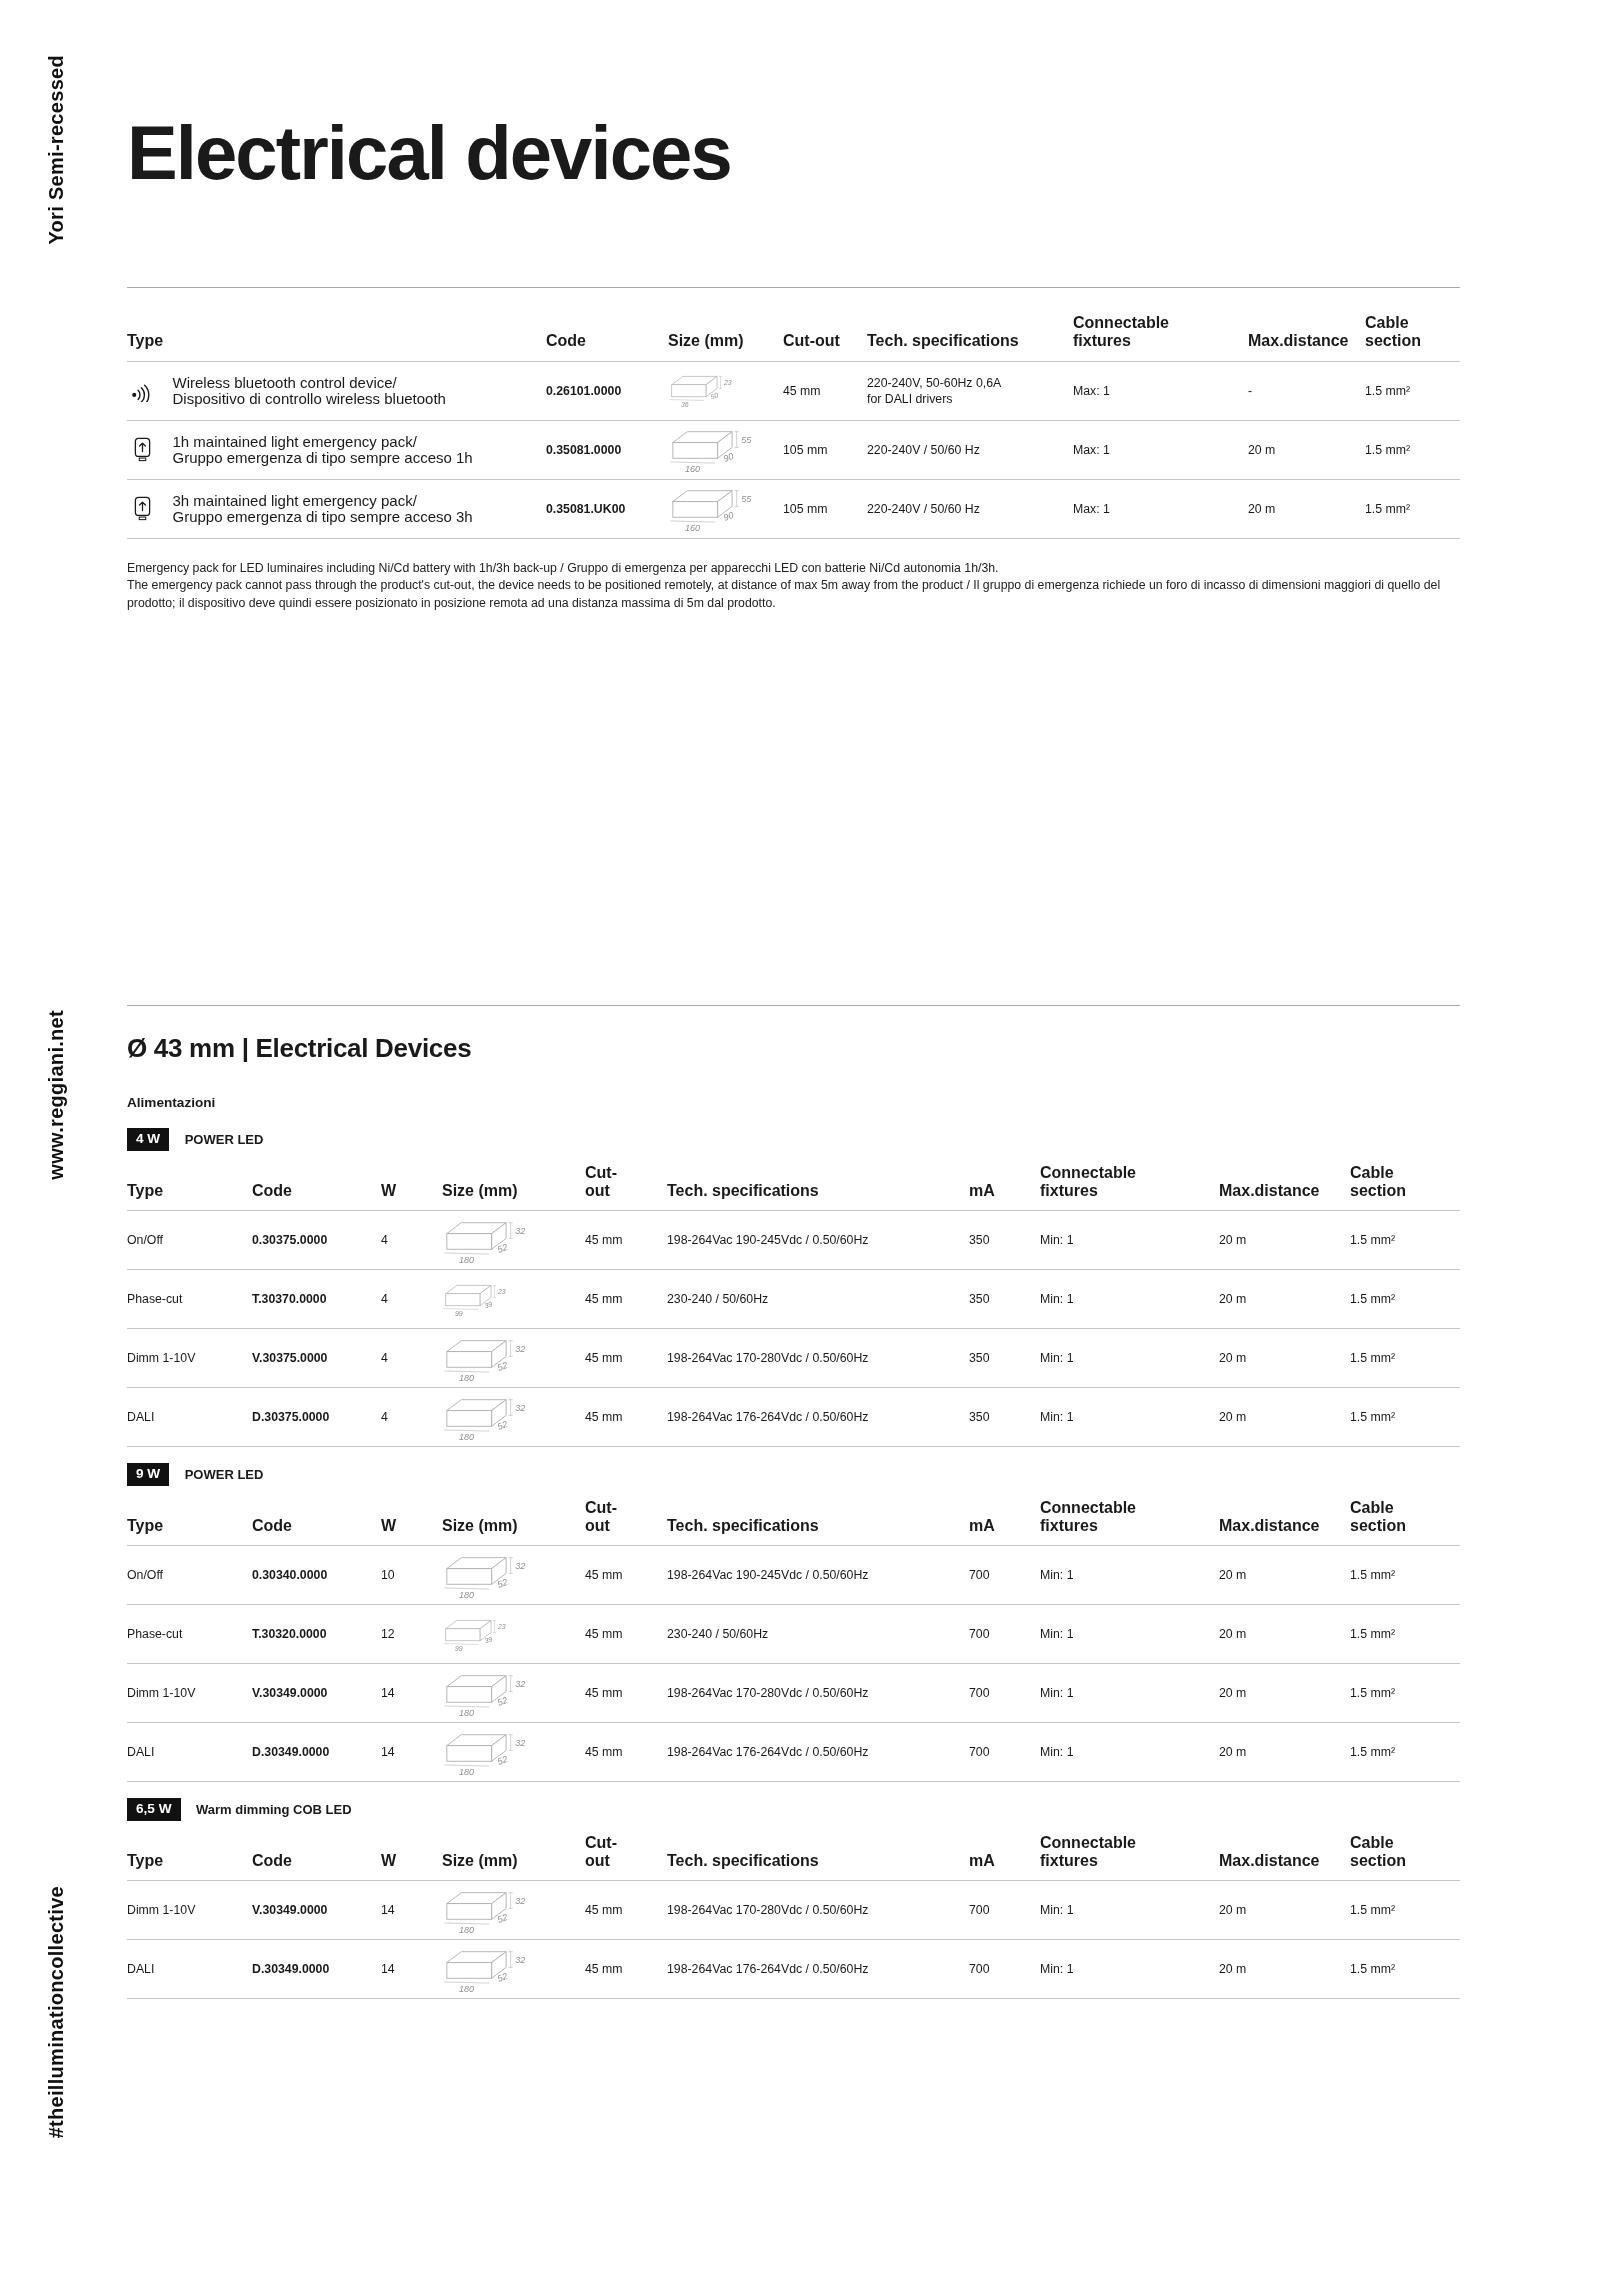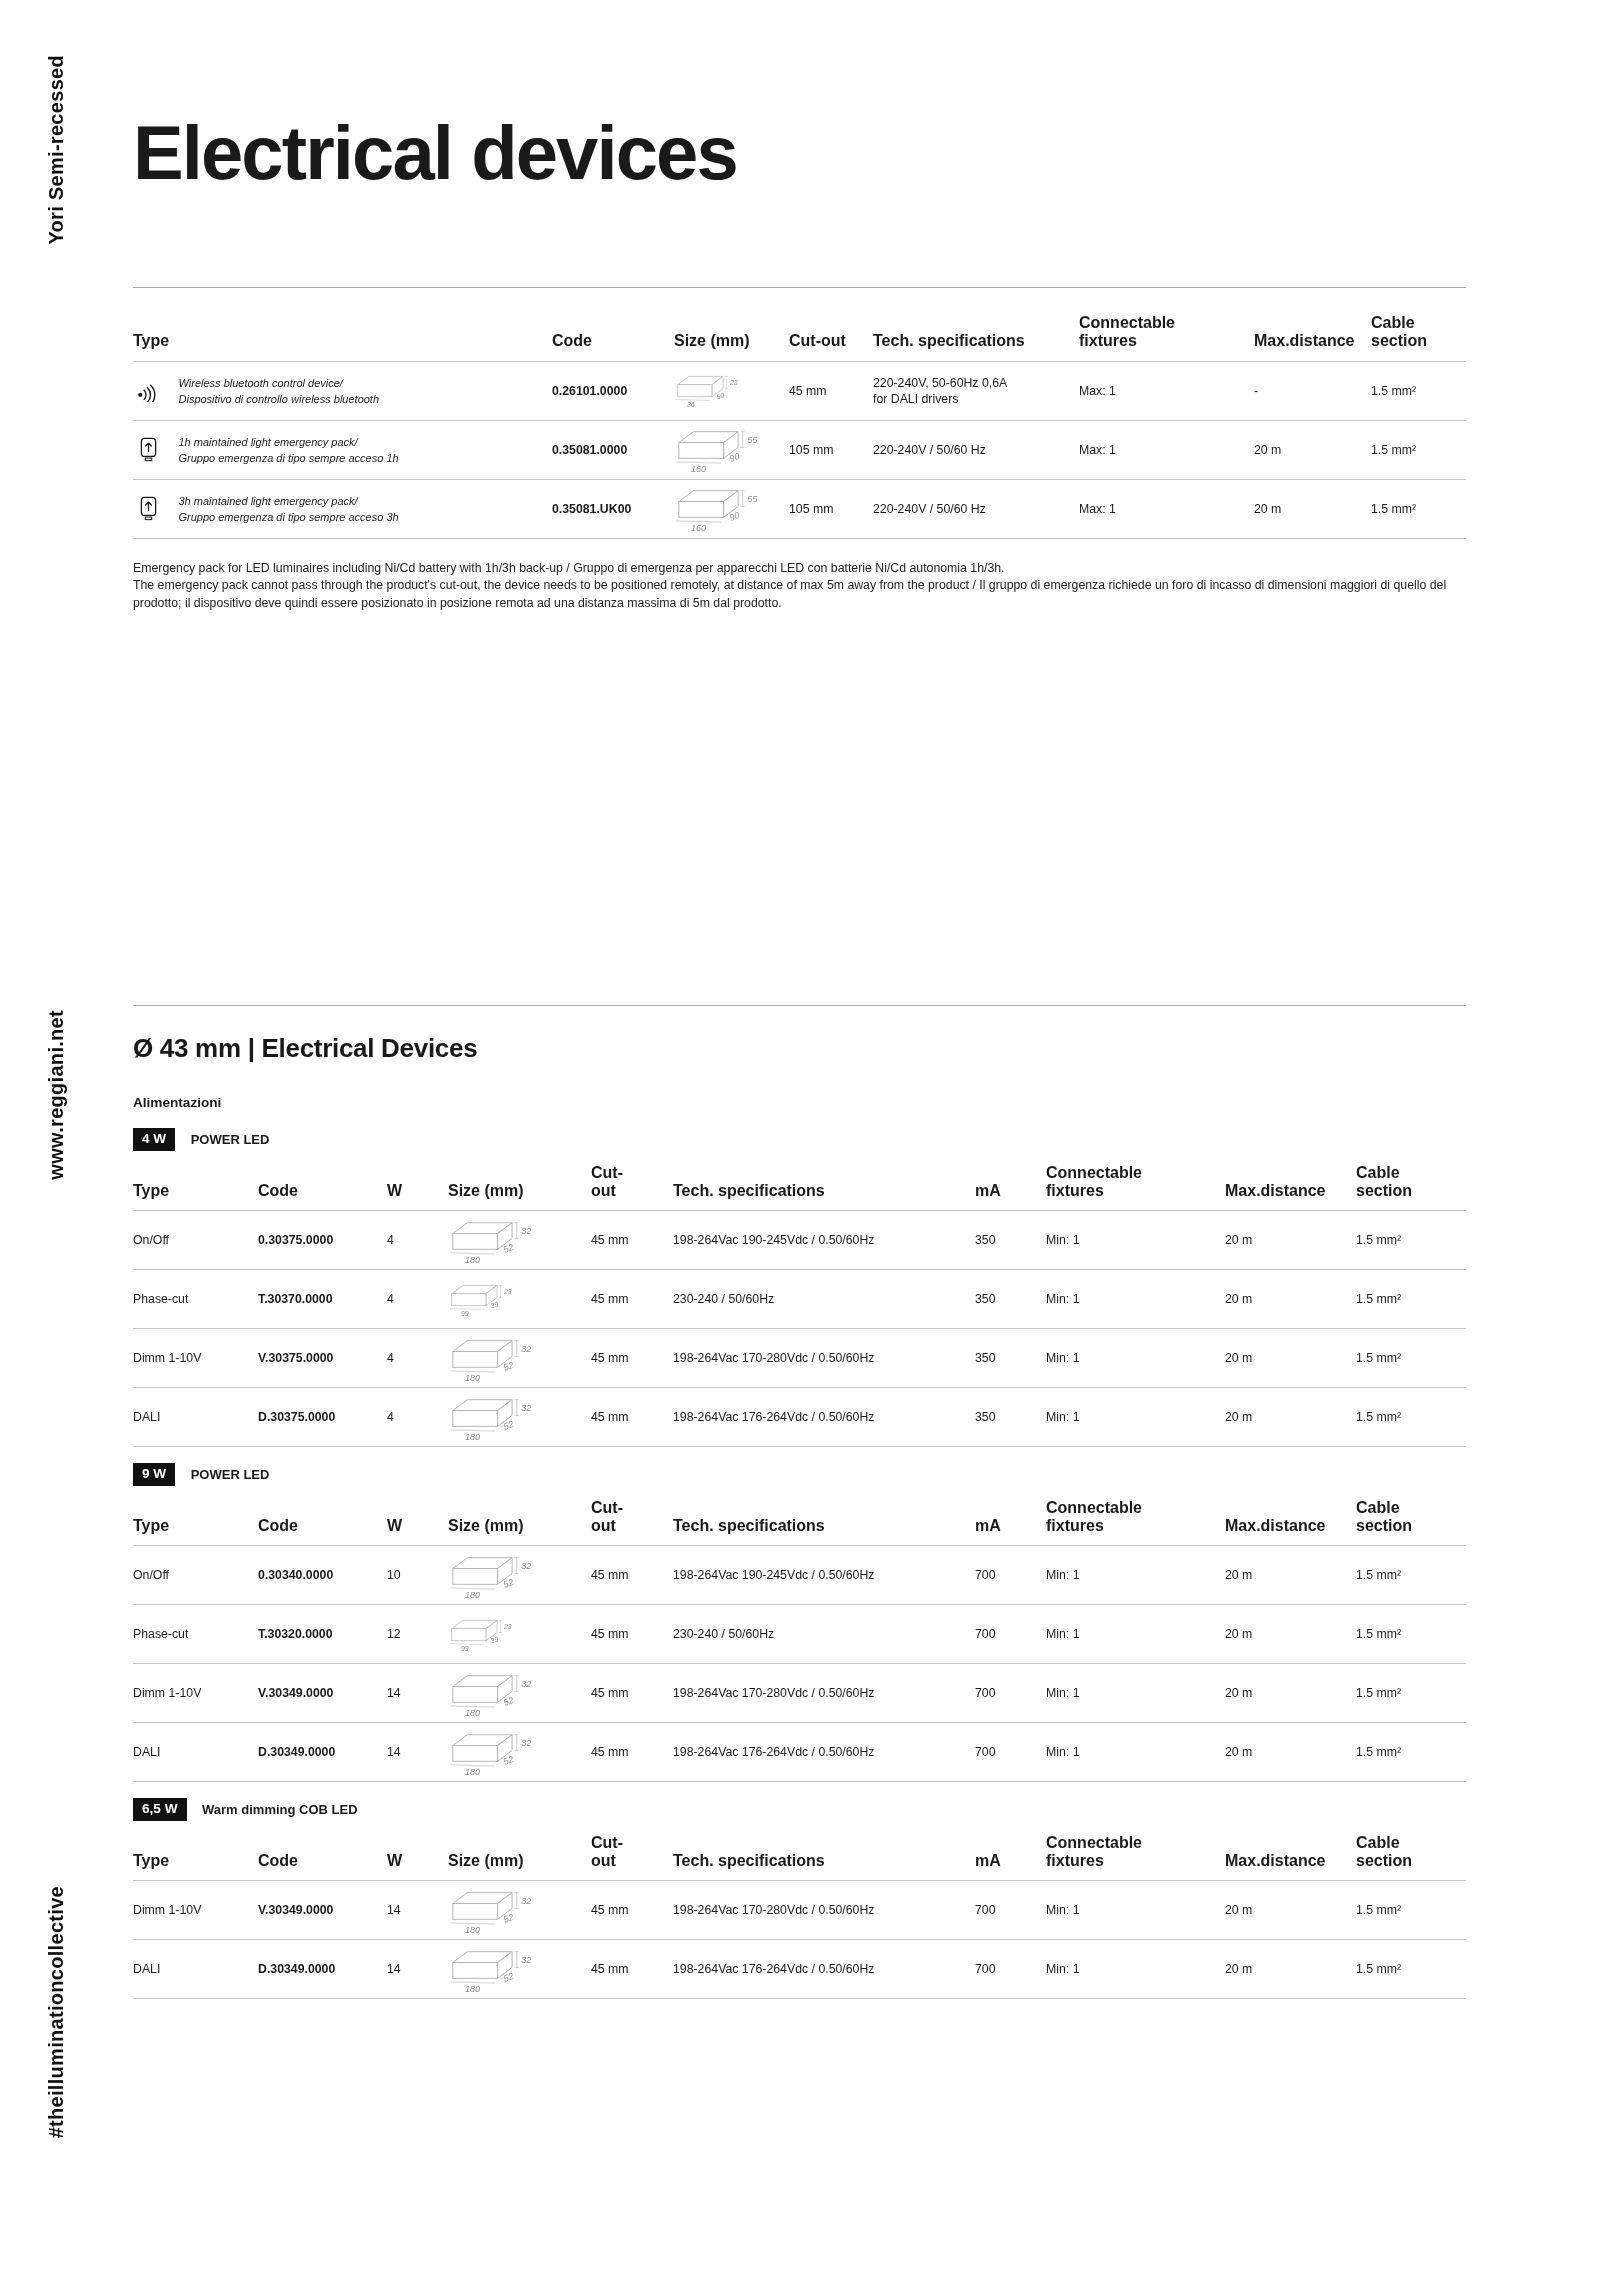--- a/index.html
+++ b/index.html
@@ -20,21 +20,21 @@
     writing-mode:vertical-rl;
     transform:rotate(180deg);
     font-weight:700; font-size:20px;
     letter-spacing:0.3px; white-space:nowrap;
     color:#111;
   }
   .v-top { top:55px; }
   .v-mid { top:1010px; }
   .v-bot { bottom:157px; }
 
-  .content { position:absolute; left:133px; top:0; width:1333px; }
+  .content { position:absolute; left:127px; top:0; width:1333px; }
 
   h1.title {
     margin-top:115px;
     font-size:76px; font-weight:700;
     letter-spacing:-1.9px; line-height:1;
   }
   .rule { height:1.3px; background:#a9a9a9; width:100%; }
   .rule-top { margin-top:96px; }
   .rule-mid { margin-top:393px; }
 
@@ -59,21 +59,21 @@
     min-height:59px;
     align-items:center;
     border-bottom:0.6px solid #c6c6c6;
   }
   .cell { font-size:12.3px; padding-right:11.6px; line-height:16px; }
   .code { font-weight:700; }
   .pre  { white-space:pre-line; }
 
   .typec { display:flex; align-items:center; gap:15.5px; }
   .ticon { flex:0 0 30px; display:flex; justify-content:center; align-items:center; }
-  .tdesc { font-size:11px; line-height:16px;font-style:italic; }
+  .tdesc { font-size:15px; line-height:16px; }
 
   .note {
     margin-top:21px;
     font-size:12.3px; line-height:17.5px;
     color:#222; white-space:pre-line;
     max-width:1333px;
   }
 
   .group { margin-top:16px; }
   .badge-row { display:flex; align-items:center; }

